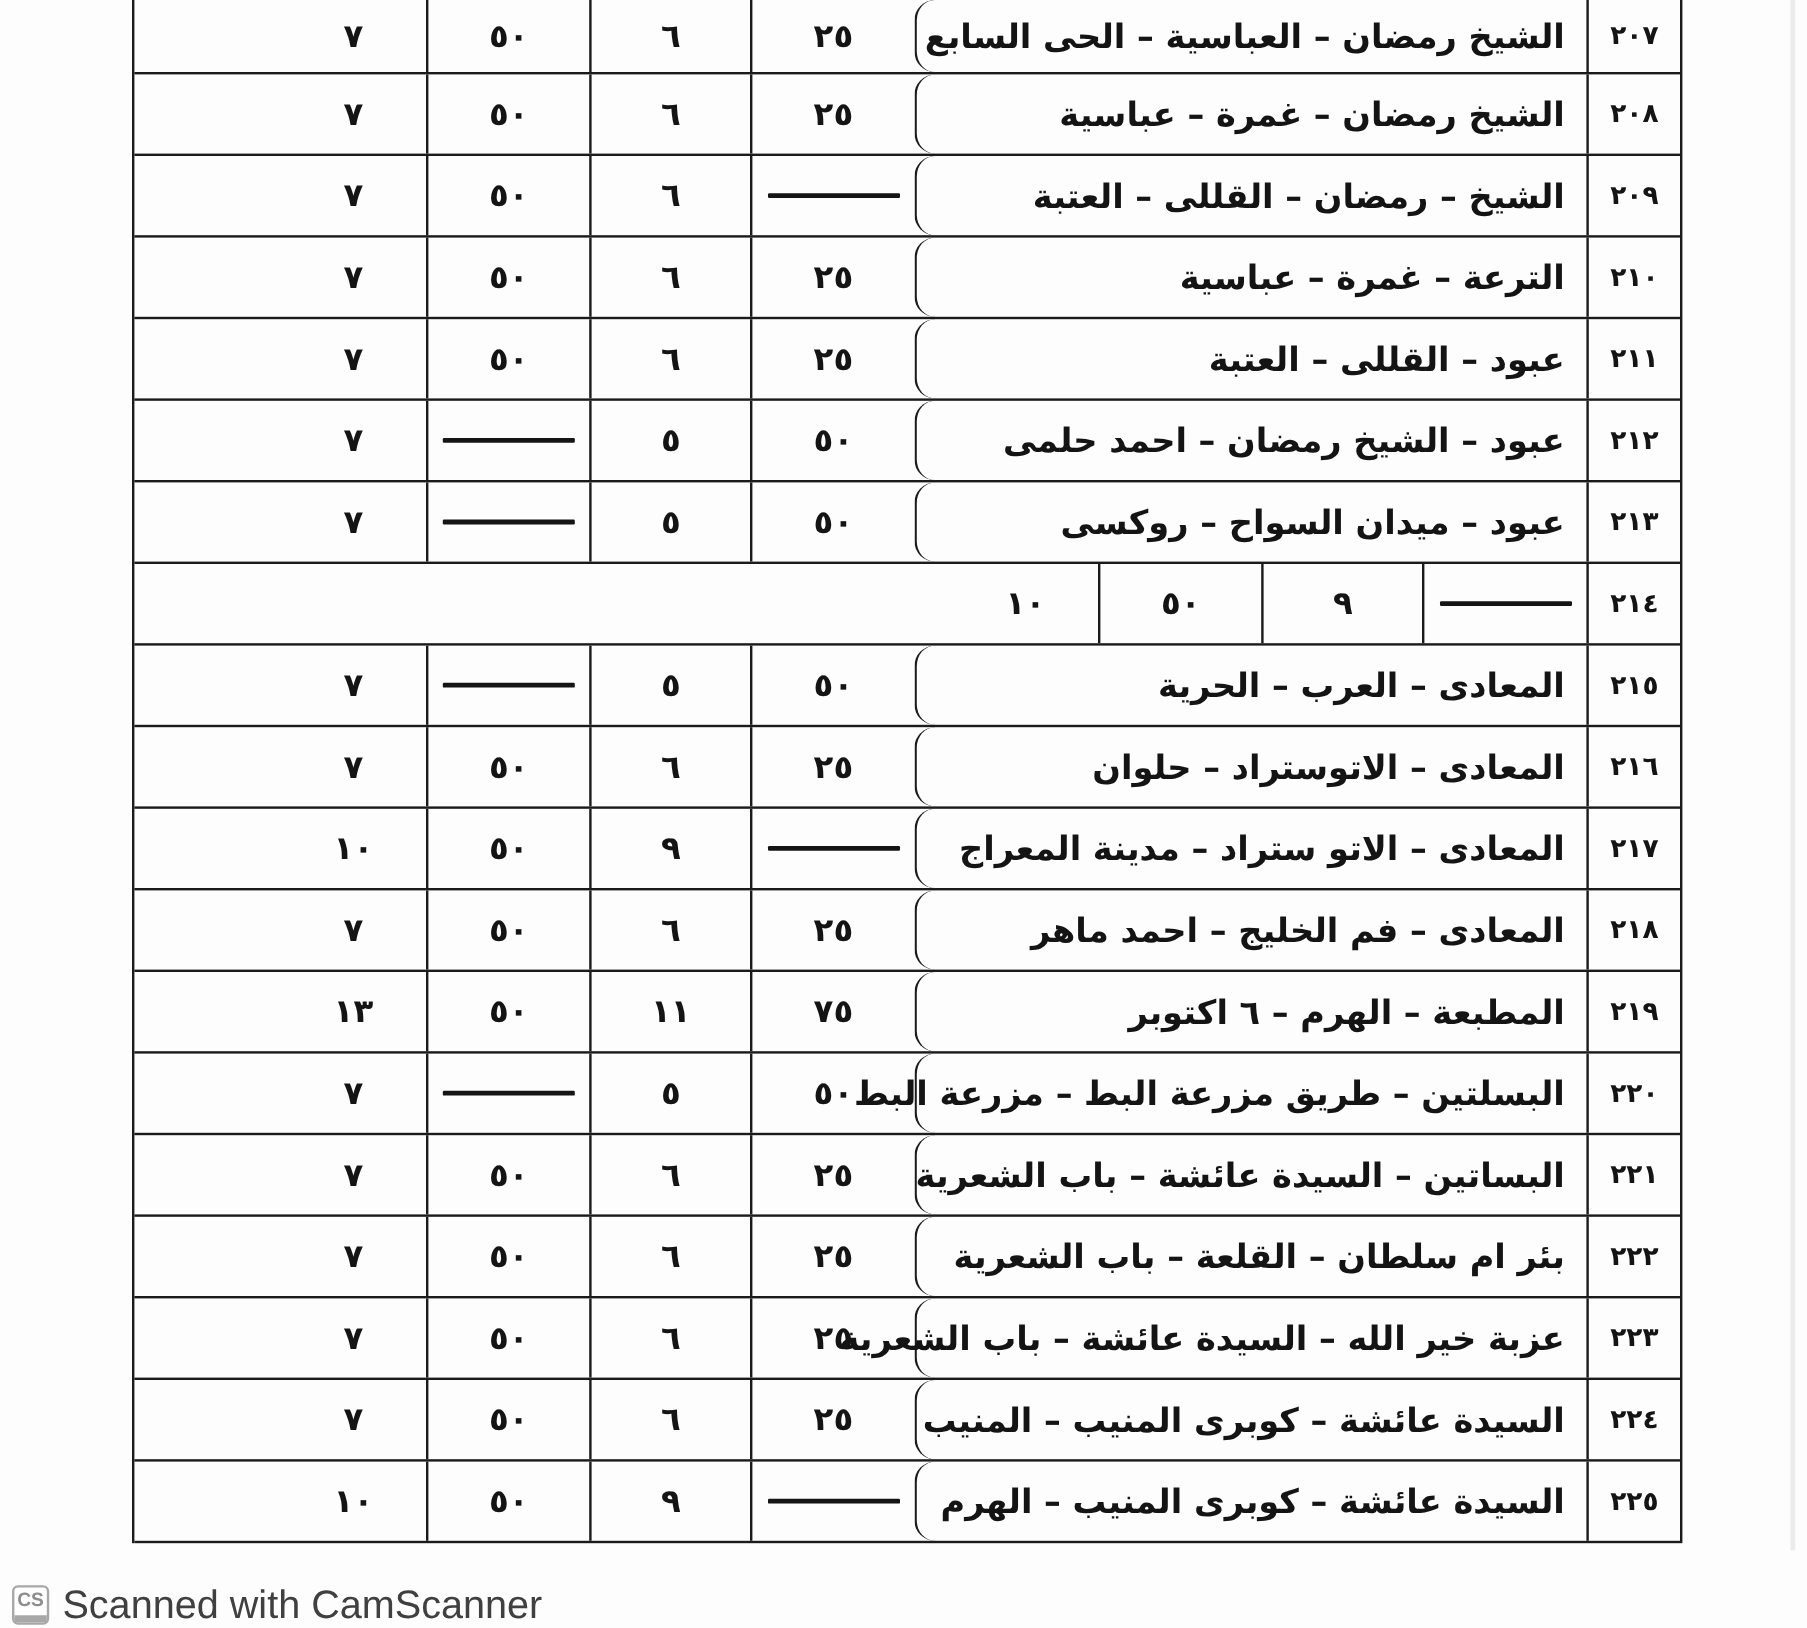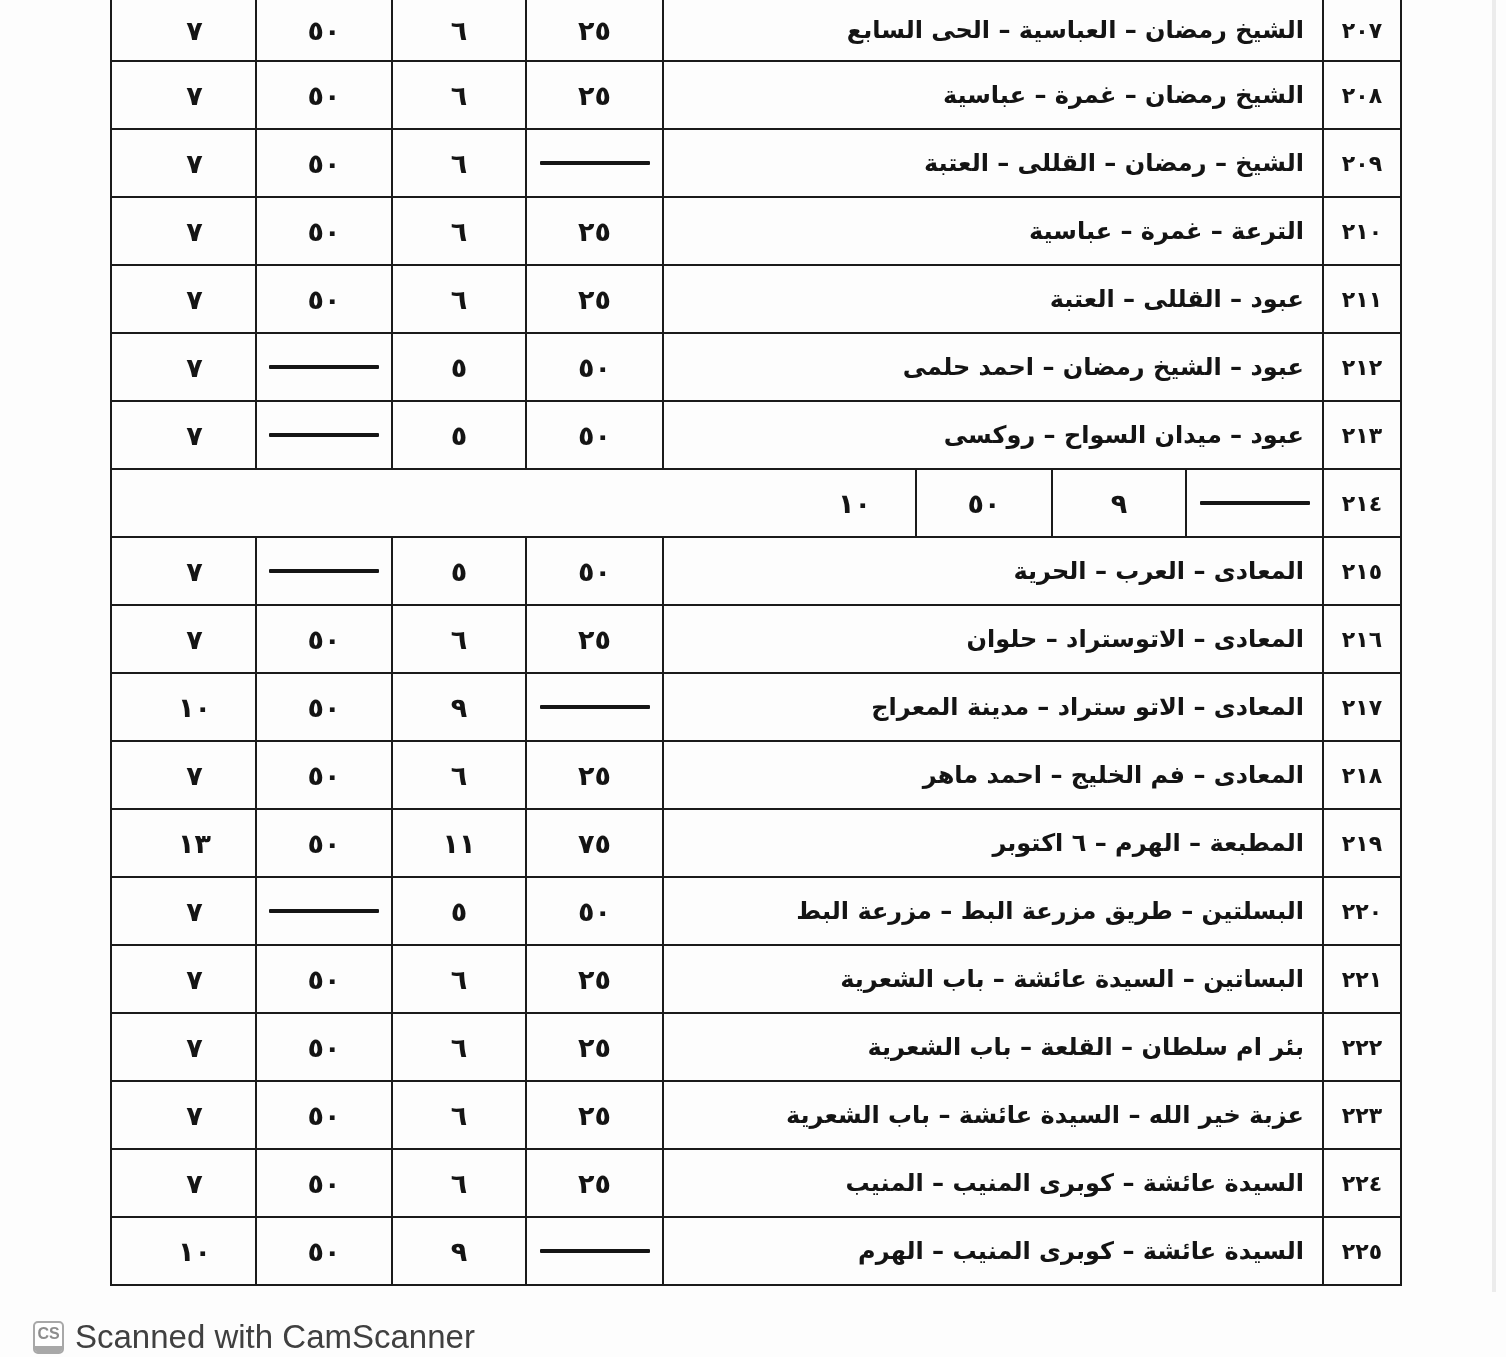--- a/index.html
+++ b/index.html
@@ -54,25 +54,26 @@
     color: #141414;
     font-weight: bold;
     overflow: visible;
   }
   .cell.no {
     width: 78px;
     font-size: 22px;
     letter-spacing: 2px;
   }
   .cell.name {
-    width: 660px;
+    width: 560px;
     justify-content: flex-start; 
     padding: 0 18px 0 8px;
-    font-size: 24px;
+    font-size: 28px;
     white-space: nowrap;
+    border-radius: 17px;
   }
   .cell.v { font-size: 27px; letter-spacing: 1px; }
   .cell.c1 { width: 137px; }
   .cell.c2 { width: 134px; }
   .cell.c3 { width: 136px; }
   .cell.c4 { width: 121px; }
   
   .cell.no, .cell.name, .cell.c1, .cell.c2, .cell.c3 {
     border-left: 2px solid #1b1b1b;
   }
@@ -95,21 +96,20 @@
     position: relative;
     width: 31px;
     height: 33px;
     box-sizing: border-box;
     border: 2px solid #a8a8a8;
     border-radius: 5px;
     background: #ffffff;
     display: flex;
     align-items: center;
     justify-content: center;
-    margin-left: 23px;
   }
   .cs-badge .cs-letters {
     font-family: "Liberation Sans", sans-serif;
     font-weight: bold;
     font-size: 16px;
     color: #8d8d8d;
     margin-top: -6px;
     letter-spacing: 0px;
   }
   .cs-badge .cs-bar {

